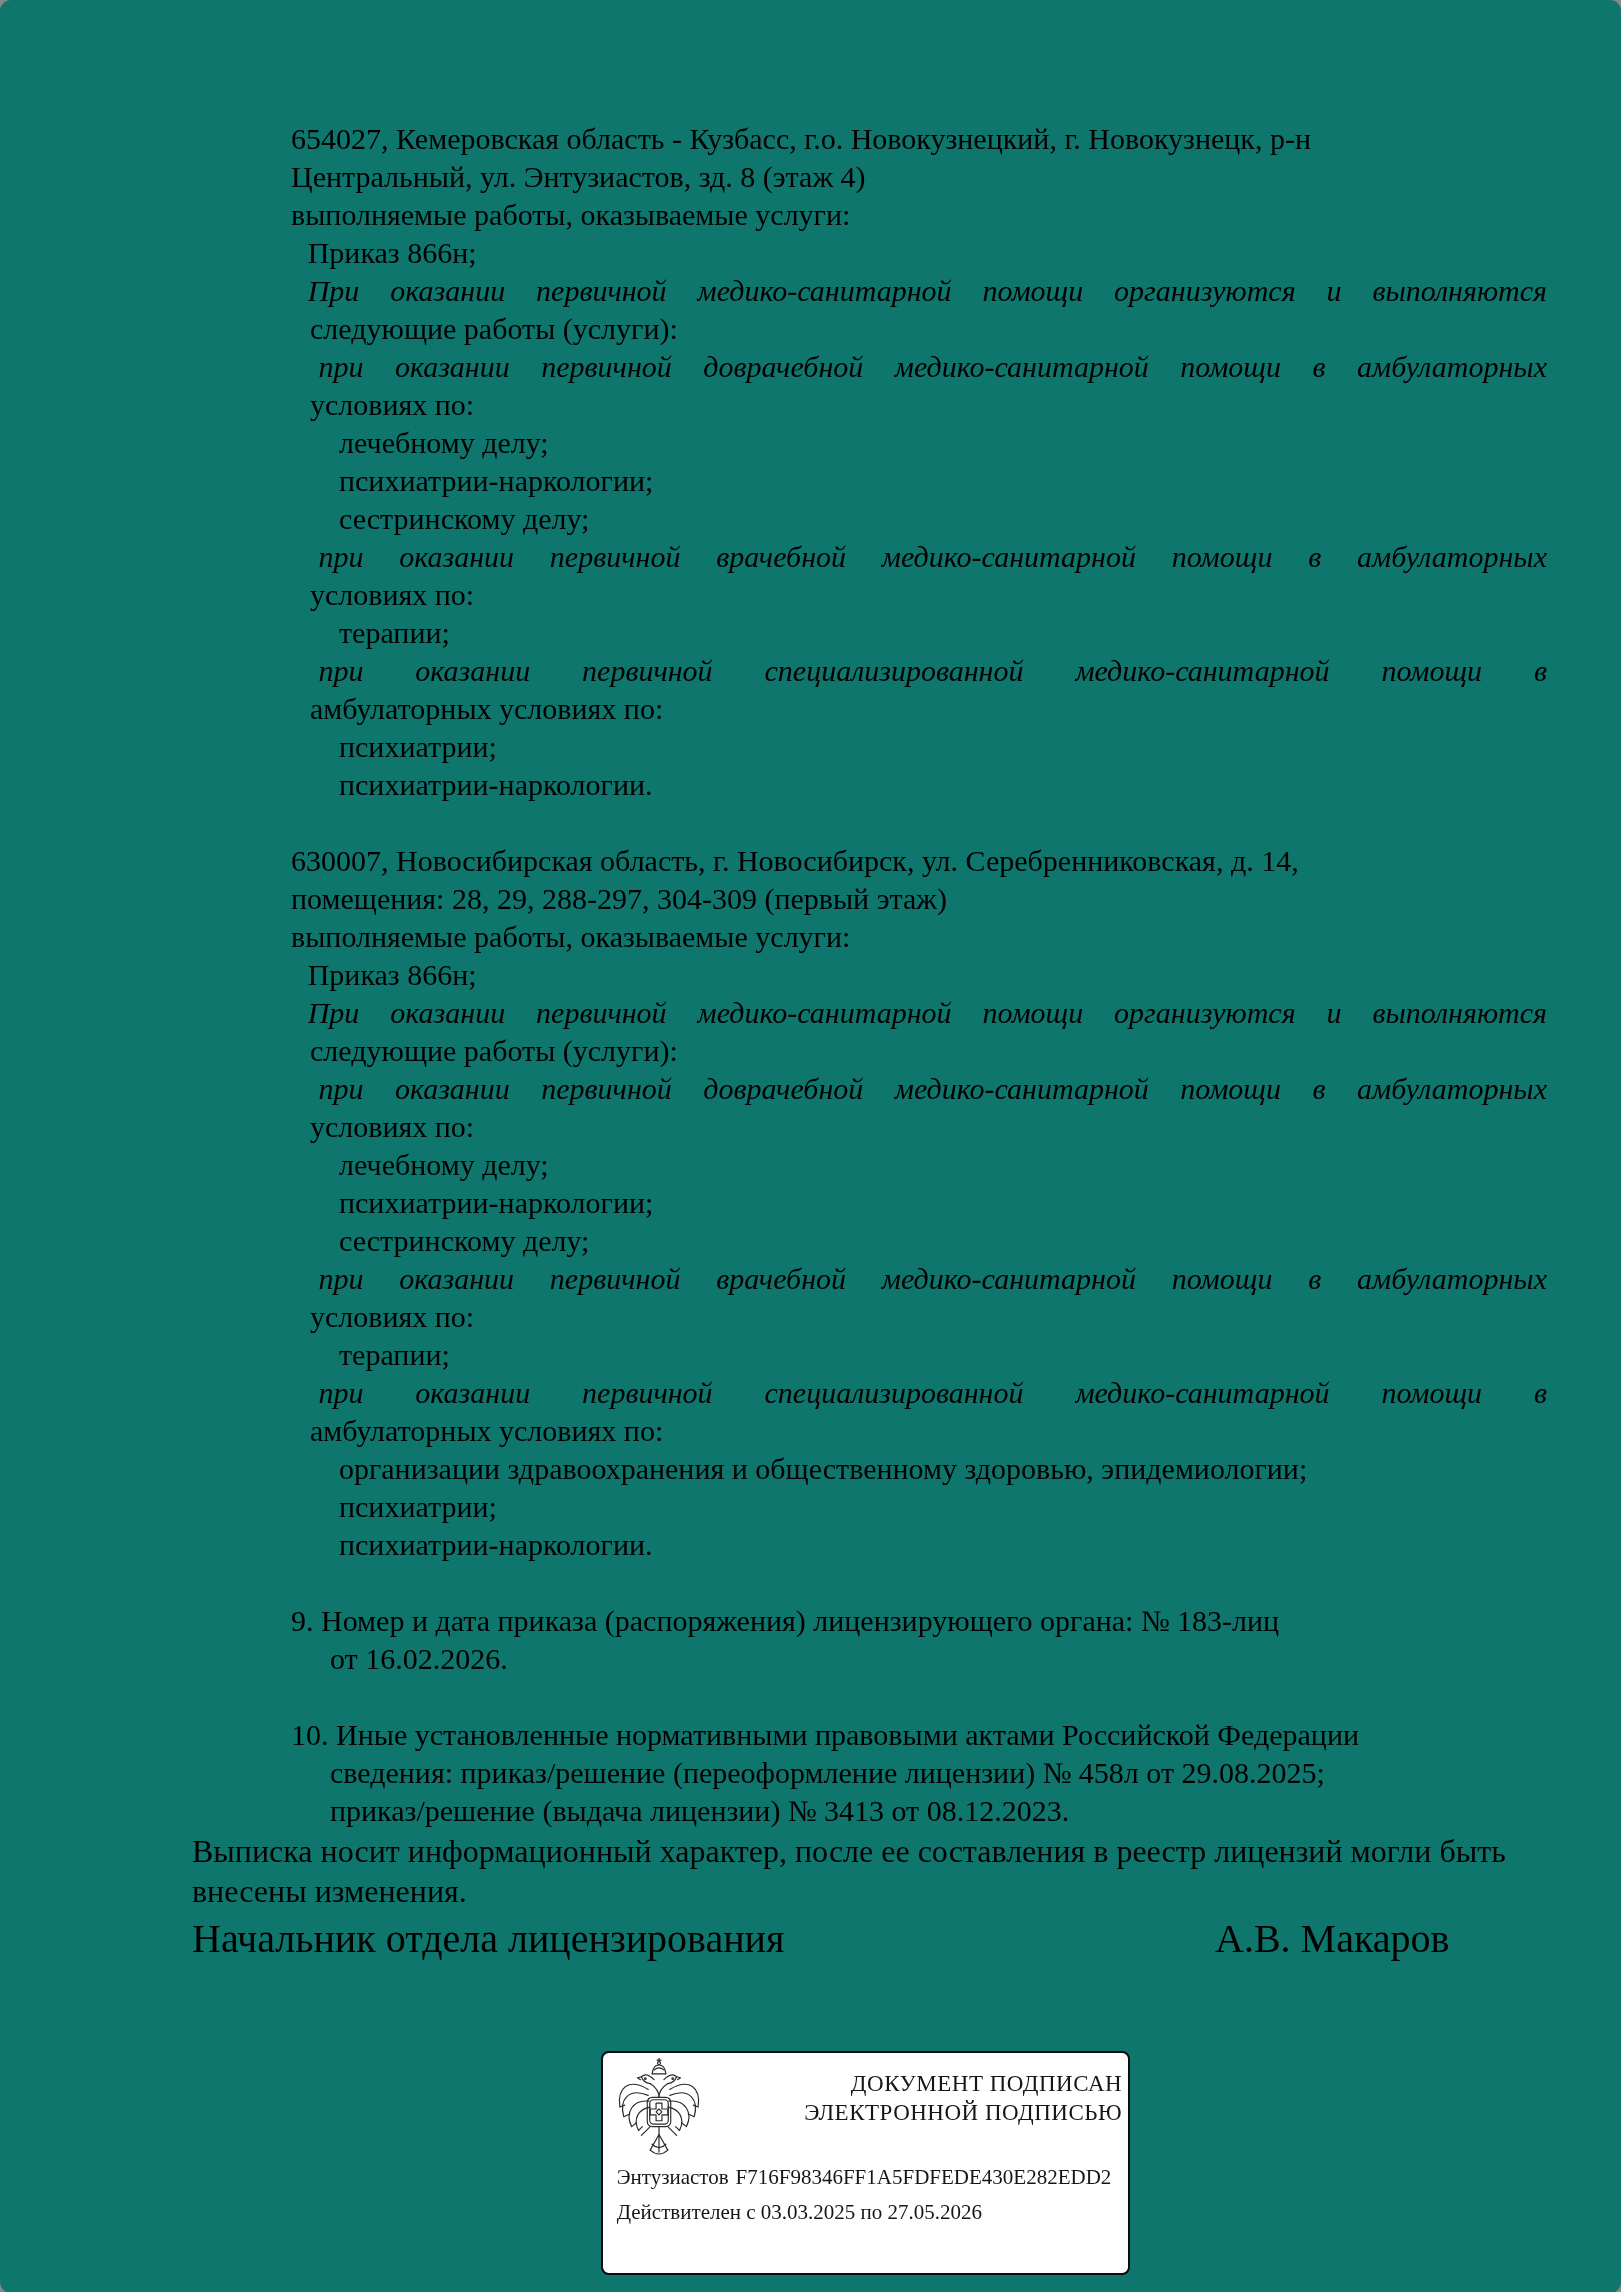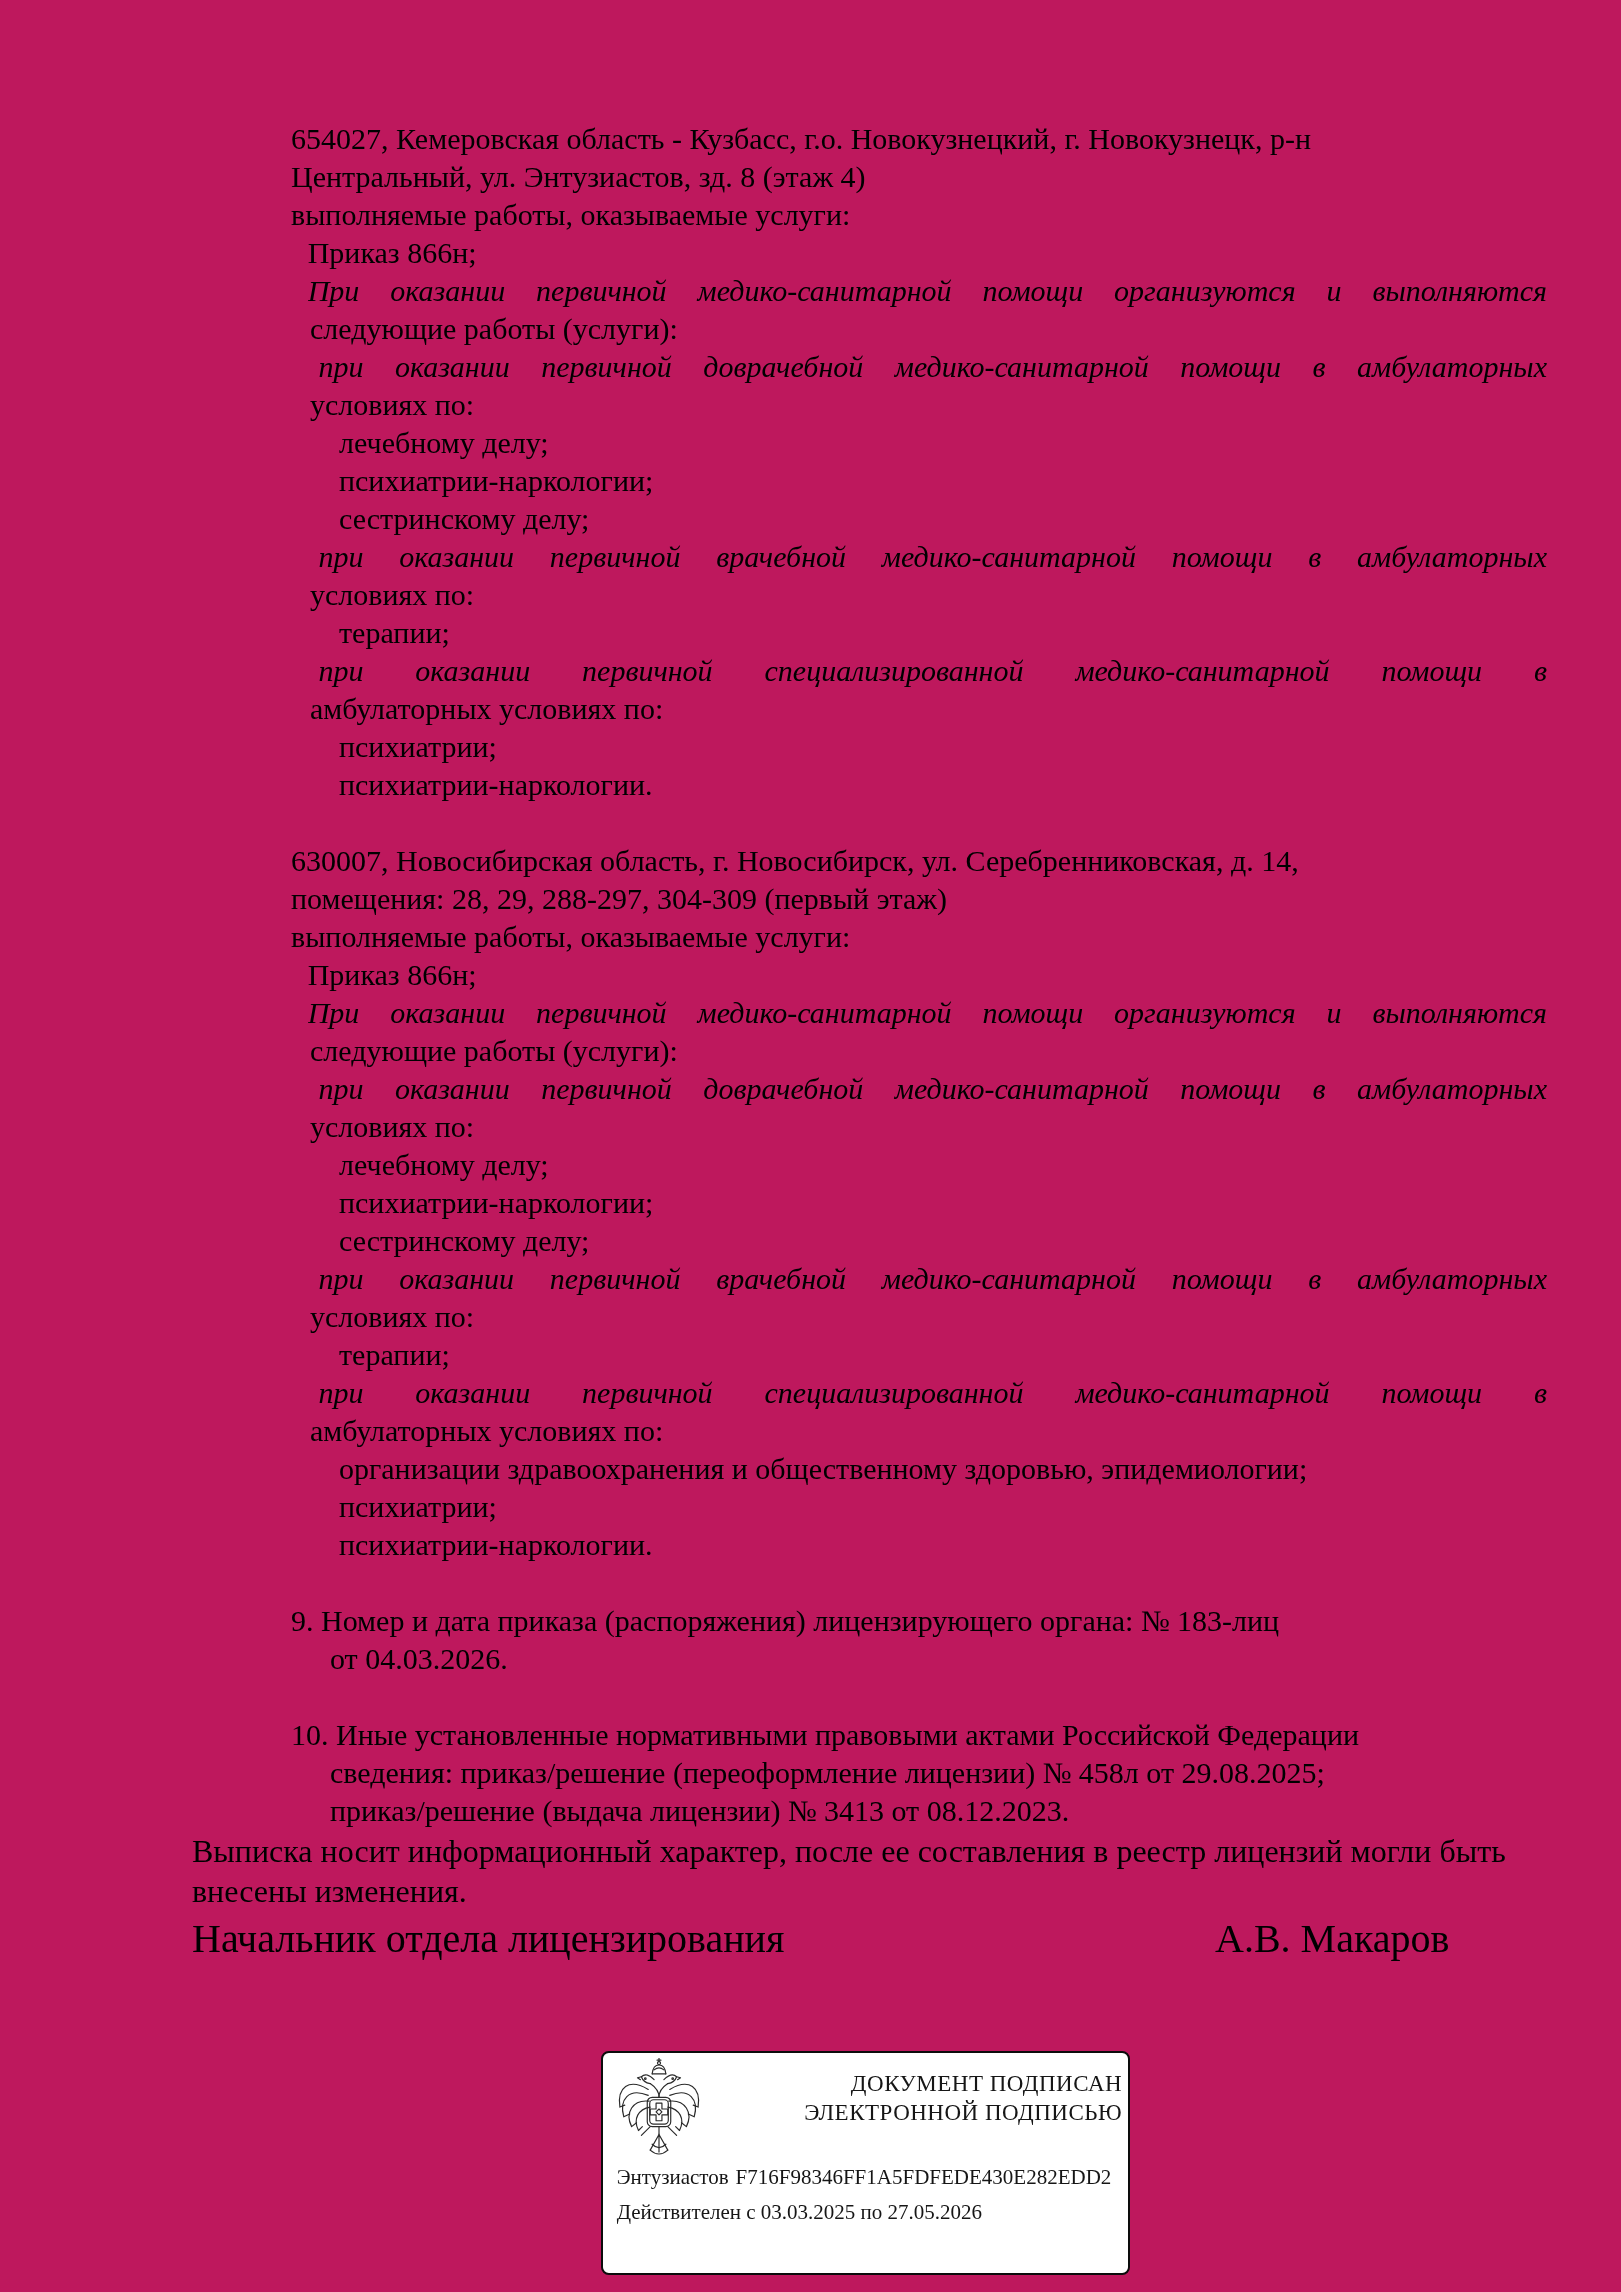--- a/index.html
+++ b/index.html
@@ -1,22 +1,23 @@
 <!DOCTYPE html>
 <html><head>
 <meta charset="utf-8">
 <style>
   html,body{margin:0;padding:0;background:#888;}
   #page{
     position:relative;
     width:1621px;height:2293px;
-    background:#be185d;
+    background:#0f766e;
     font-family:"Liberation Serif","DejaVu Serif",serif;
     color:#000;
     overflow:hidden;
+    border-radius:11px;
   }
   
   #license-text{
     position:absolute;left:291px;top:120px;width:1256px;
     font-size:30px;
   }
   .line{
     line-height:38px;height:38px;
     white-space:nowrap;
     overflow:visible;
@@ -112,21 +113,21 @@
       <div class="line p2 just">при оказании первичной врачебной медико-санитарной помощи в амбулаторных</div>
       <div class="line cont">условиях по:</div>
       <div class="line leaf">терапии;</div>
       <div class="line p2 just">при оказании первичной специализированной медико-санитарной помощи в</div>
       <div class="line cont">амбулаторных условиях по:</div>
       <div class="line leaf">организации здравоохранения и общественному здоровью, эпидемиологии;</div>
       <div class="line leaf">психиатрии;</div>
       <div class="line leaf">психиатрии-наркологии.</div>
       <div class="line a"></div>
       <div class="line a">9. Номер и дата приказа (распоряжения) лицензирующего органа: № 183-лиц</div>
-      <div class="line sec">от 04.03.2026.</div>
+      <div class="line sec">от 16.02.2026.</div>
       <div class="line a"></div>
       <div class="line a">10. Иные установленные нормативными правовыми актами Российской Федерации</div>
       <div class="line sec">сведения: приказ/решение (переоформление лицензии) № 458л от 29.08.2025;</div>
       <div class="line sec">приказ/решение (выдача лицензии) № 3413 от 08.12.2023.</div>
     </div>
 
   <div id="disclaimer">
       <div class="fline">Выписка носит информационный характер, после ее составления в реестр лицензий могли быть</div>
       <div class="fline">внесены изменения.</div>
     </div>

